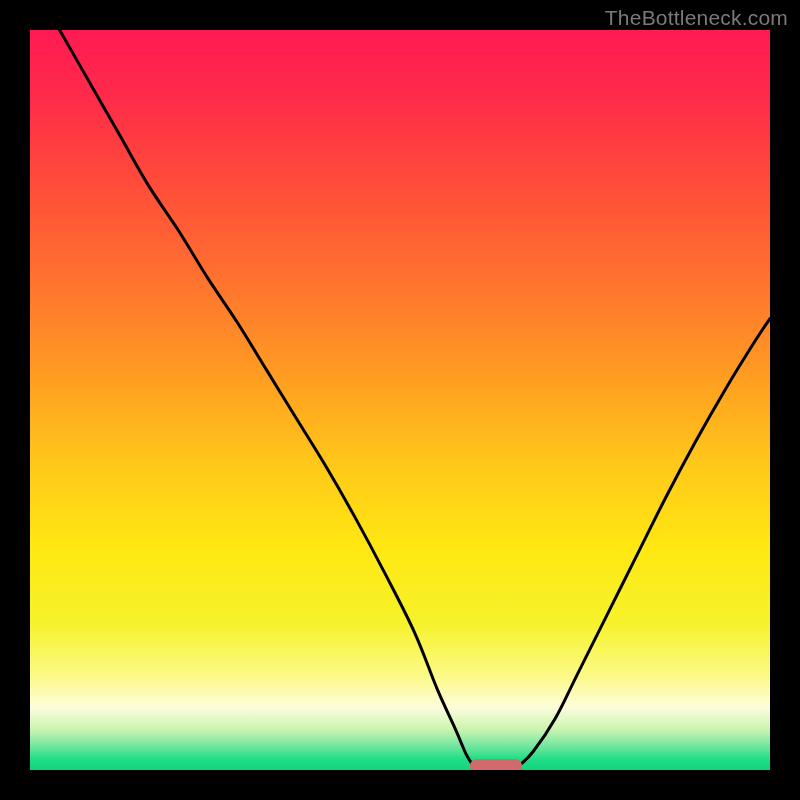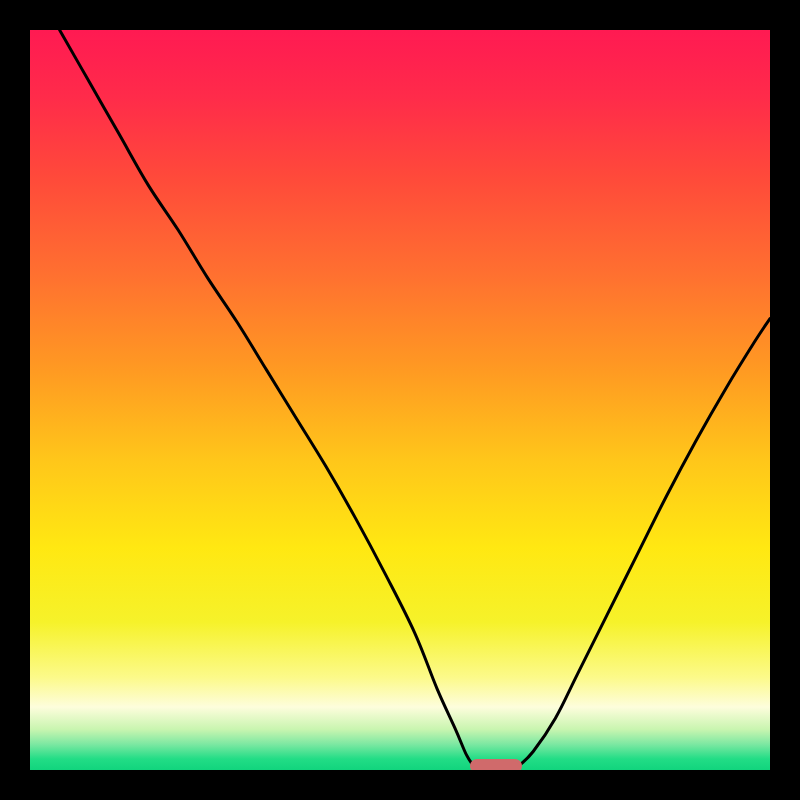--- a/index.html
+++ b/index.html
@@ -80,13 +80,14 @@
     </svg>
 
     <svg class="curve" viewBox="0 0 740 740" preserveAspectRatio="none">
       <path id="curve-left" fill="none" stroke="#000000" stroke-width="3" stroke-linecap="round" stroke-linejoin="round" d="M 29.60 0.00 C 34.93 9.32, 48.54 33.15, 59.20 51.80 C 69.86 70.45, 78.14 84.95, 88.80 103.60 C 99.46 122.25, 107.74 138.08, 118.40 155.40 C 129.06 172.72, 137.34 183.15, 148.00 199.80 C 158.66 216.45, 166.94 231.25, 177.60 247.90 C 188.26 264.55, 196.54 275.65, 207.20 292.30 C 217.86 308.95, 226.14 323.08, 236.80 340.40 C 247.46 357.72, 255.74 371.18, 266.40 388.50 C 277.06 405.82, 285.34 418.62, 296.00 436.60 C 306.66 454.58, 314.94 469.09, 325.60 488.40 C 336.26 507.71, 344.54 523.25, 355.20 543.90 C 365.86 564.55, 375.48 582.45, 384.80 603.10 C 394.12 623.75, 399.67 641.28, 407.00 658.60 C 414.33 675.92, 420.17 687.31, 425.50 699.30 C 430.83 711.29, 433.27 718.54, 436.60 725.20 C 439.93 731.86, 442.67 734.30, 444.00 736.30"></path>
       <path id="curve-right" fill="none" stroke="#000000" stroke-width="3" stroke-linecap="round" stroke-linejoin="round" d="M 488.40 736.30 C 491.06 733.64, 496.54 730.16, 503.20 721.50 C 509.86 712.84, 517.41 702.19, 525.40 688.20 C 533.39 674.21, 538.28 662.45, 547.60 643.80 C 556.92 625.15, 566.54 605.91, 577.20 584.60 C 587.86 563.29, 596.14 546.71, 606.80 525.40 C 617.46 504.09, 625.74 486.85, 636.40 466.20 C 647.06 445.55, 655.34 430.01, 666.00 410.70 C 676.66 391.39, 684.94 376.88, 695.60 358.90 C 706.26 340.92, 717.21 323.45, 725.20 310.80 C 733.19 298.15, 737.34 292.60, 740.00 288.60"></path>
     </svg>
 
     <div class="marker" id="marker" style="left: 440.3px; width: 51.8px; top: 729.3px; background: rgb(208, 106, 107);"></div>
   </div>
 
+  <div class="watermark">TheBottleneck.com</div>
 </div>
 
 </body></html>

